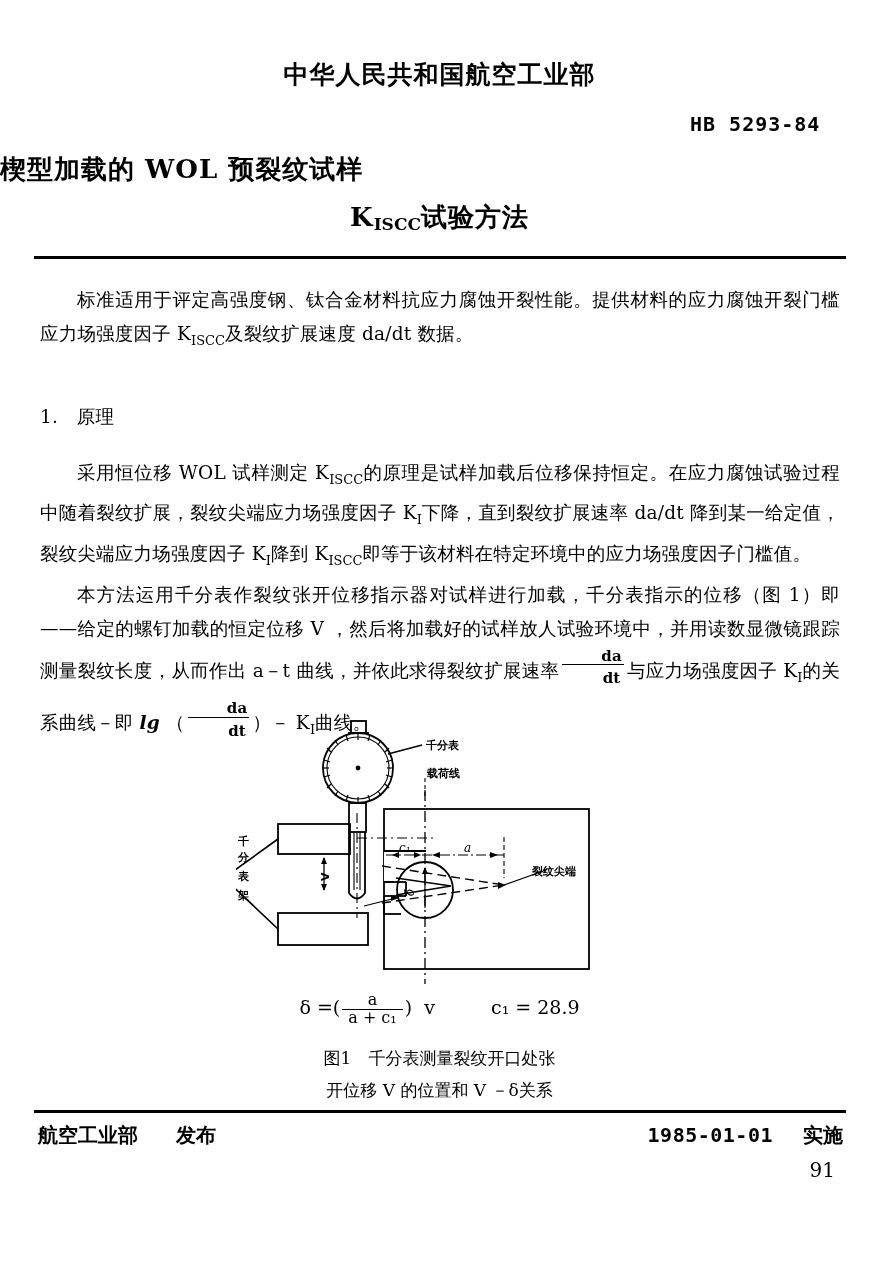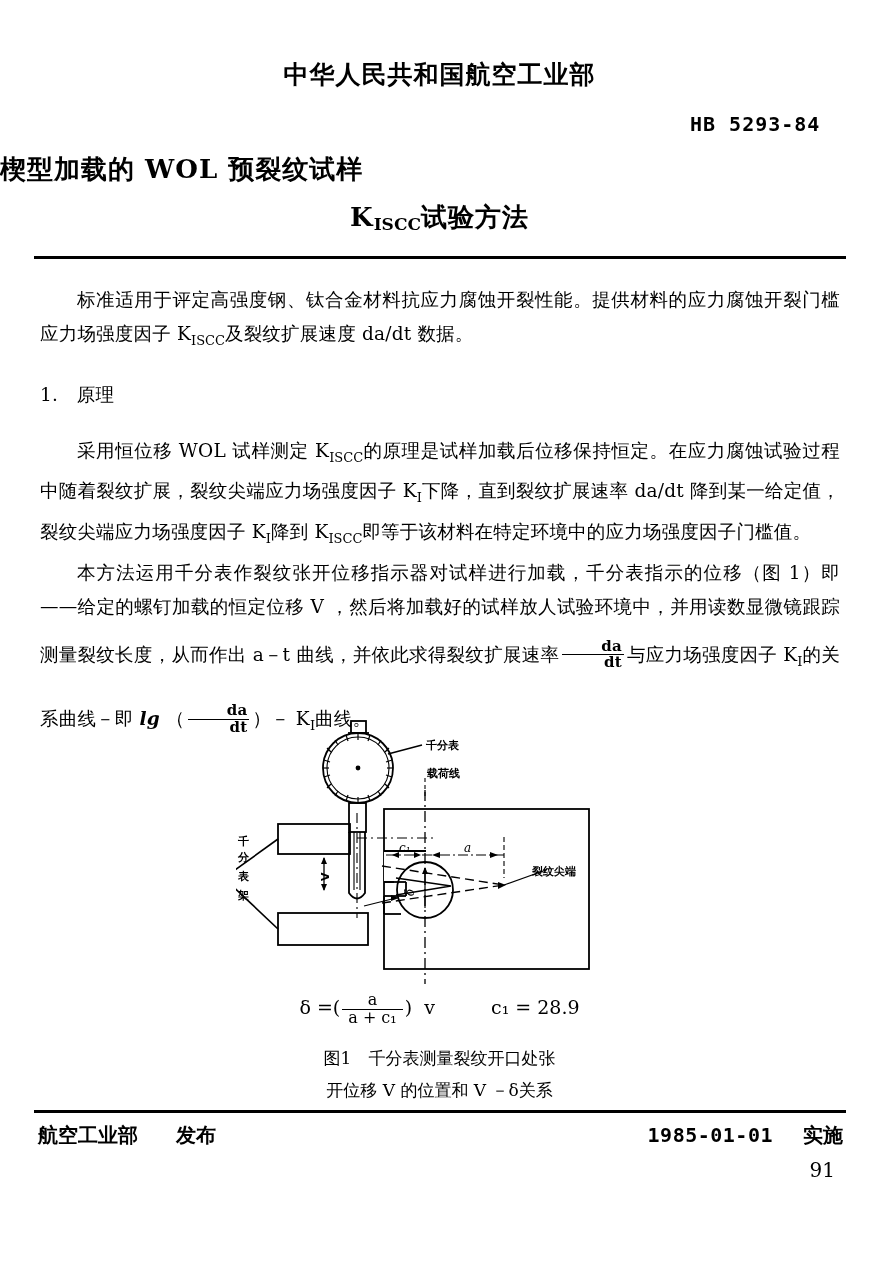--- a/index.html
+++ b/index.html
@@ -104,43 +104,43 @@
   p.para {
     margin: 0 0 0 0;
     font-size: 18.5px;
     line-height: 34px;
     text-align: justify;
     text-justify: inter-character;
     letter-spacing: 0.2px;
   }
   p.indent { text-indent: 2em; }
   p.gap-sm { margin-top: 22px; }
-  p.gap-md { margin-top: 20px; }
+  p.gap-md { margin-top: 42px; }
   .sub {
     font-size: 13px;
     vertical-align: sub;
     letter-spacing: 0;
   }
   .bold { font-weight: bold; }
   .ital { font-style: italic; margin-top: 7px; }
 
   
   .frac {
     display: inline-block;
     vertical-align: middle;
-    text-align: right;
+    text-align: center;
     font-size: 15px;
     line-height: 1.04;
-    margin: 16px 3px;
+    margin: 4px 3px;
     position: relative;
     top: -1px;
     font-weight: bold;
   }
   .frac .num { display: block; padding: 0 2px; }
-  .frac .den { display: block; border-top: 1.4px solid #000; padding: 0 2px; }
+  .frac .den { display: block; border-top: 1.4px solid #000; padding: 6px 2px; }
 
   .line-frac { line-height: 46px; }
 
   
   .figure {
     position: absolute;
     left: 236px; top: 718px;
     width: 420px;
     height: 270px;
   }

